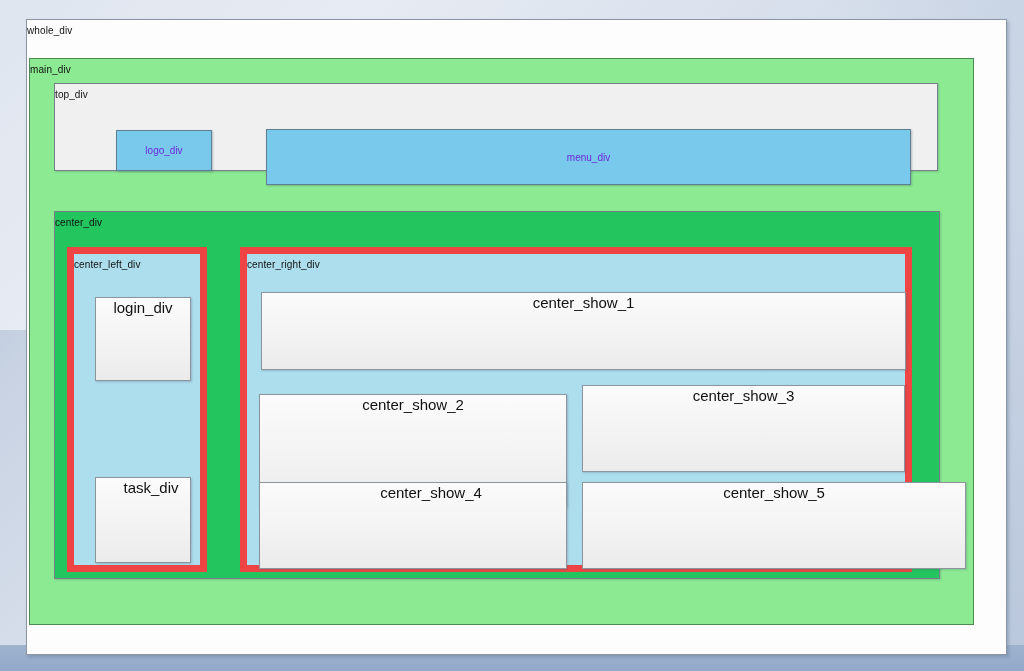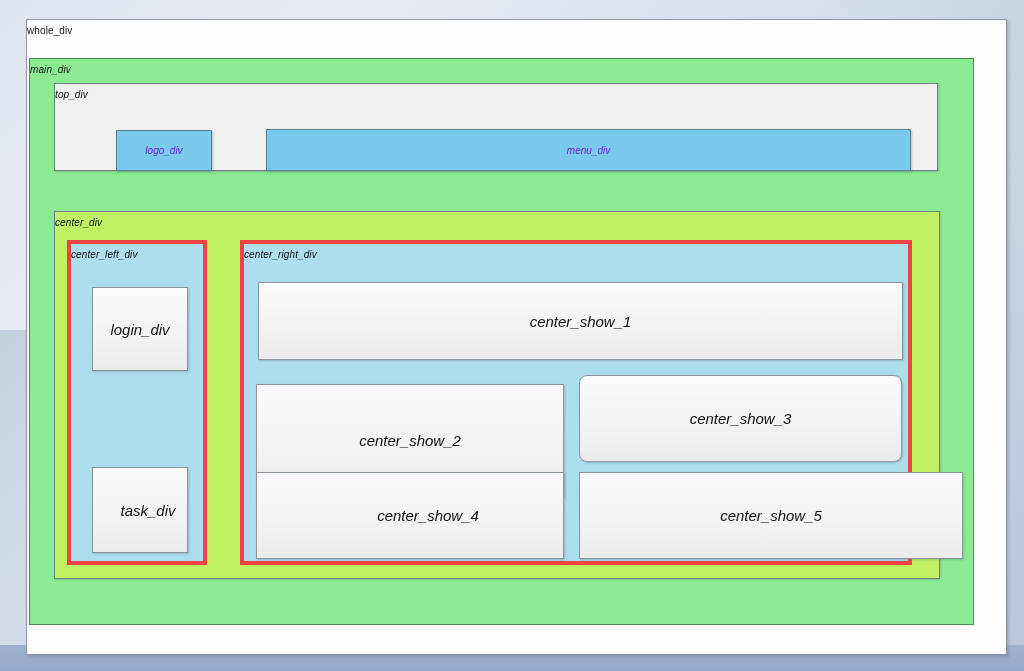--- a/index.html
+++ b/index.html
@@ -58,40 +58,39 @@
   }
 
   
   #main_div {
     position: absolute;
     left: 2px; top: 38px;
     width: 945px; height: 567px;
     background: #8ceb92;
     border: 1px solid #4f8a55;
     box-sizing: border-box;
-    font-style: italic;
   }
 
   
   #top_div {
     position: absolute;
     left: 24px; top: 24px;
     width: 884px; height: 88px;
     background: #f0f0f0;
     border: 1px solid #777f8a;
     box-sizing: border-box;
     box-shadow: 1px 1px 2px rgba(80,95,115,0.3);
   }
 
   
   #center_div {
     position: absolute;
     left: 24px; top: 152px;
     width: 886px; height: 368px;
-    background: #bef264;
+    background: #22c55e;
     border: 1px solid #777f8a;
     box-sizing: border-box;
     box-shadow: 1px 1px 2px rgba(80,95,115,0.3);
   }
 
   
   .lbl {
     position: absolute;
     left: 0; top: 3px;
     font-size: 10px;
@@ -109,57 +108,58 @@
     box-sizing: border-box;
     display: flex;
     align-items: center;
     justify-content: center;
     font-size: 10px;
     color: #6d28d9;
     box-shadow: 1px 1px 2px rgba(70,90,110,0.35);
     margin-top: 12px;
   }
   #logo_div  { left: 61px; top: 34px; width: 96px; height: 41px; }
-  #menu_div  { left: 211px; top: 33px; width: 645px; height: 42px; }
+  #menu_div  { left: 211px; top: 33px; width: 645px; height: 56px; }
 
   
   .pale-panel {
     position: absolute;
     background: #addeee;
-    border: 4px solid #ef4444;
-    box-sizing: border-box;
+    border: 7px solid #ef4444;
+    box-sizing: border-box;
+    margin-top: 7px;
   }
   #center_left_div  { left: 12px;  top: 28px; width: 140px; height: 325px; }
   #center_right_div { left: 185px; top: 28px; width: 672px; height: 325px; }
 
   
   .card {
     position: absolute;
     background: linear-gradient(180deg, #fbfbfb 0%, #f3f3f3 55%, #ebebeb 100%);
     border: 1px solid #8e949c;
     box-sizing: border-box;
     display: flex;
-    align-items: center;
+    align-items: flex-start;
     justify-content: center;
     text-align: center;
     font-size: 15px;
     line-height: 19px;
     color: #111;
     box-shadow: 1px 1px 2px rgba(80,95,115,0.3);
   }
 
   
   #login_div   { left: 21px; top: 43px;  width: 96px; height: 84px; }
   #message_div { left: 21px; top: 132px; width: 96px; height: 85px; }
   #task_div    { left: 21px; top: 223px; width: 96px; height: 86px; padding-left: 16px; }
 
   
   #center_show_1 { left: 14px;  top: 38px;  width: 645px; height: 78px; }
   #center_show_2 { left: 12px;  top: 140px; width: 308px; height: 113px; }
-  #center_show_3 { left: 335px; top: 131px; width: 323px; height: 87px; border-radius: 8px; }
+  #center_show_3 { left: 335px; top: 131px; width: 323px; height: 87px; }
   #center_show_4 { left: 12px;  top: 228px; width: 308px; height: 87px; padding-left: 36px; }
   #center_show_5 { left: 335px; top: 228px; width: 384px; height: 87px; }
 </style>
 </head>
 <body>
 
 <div id="desktop">
   <div id="desktop-band"></div>
 </div>
 

